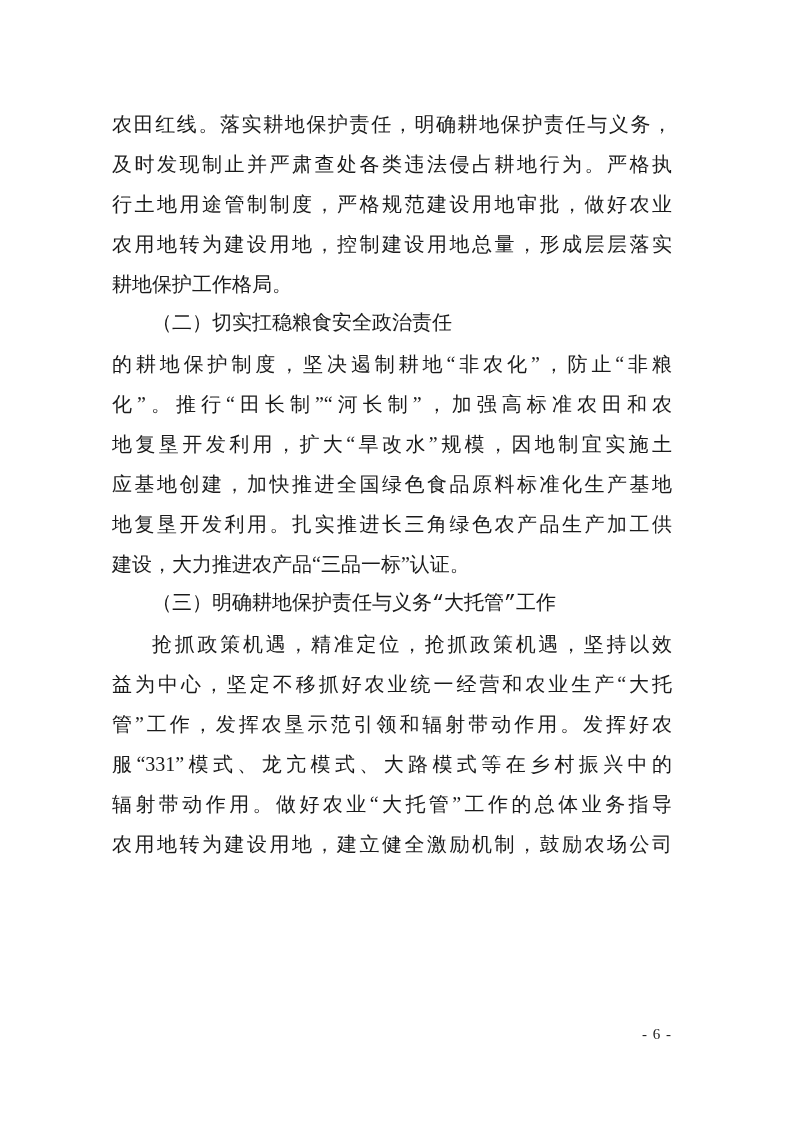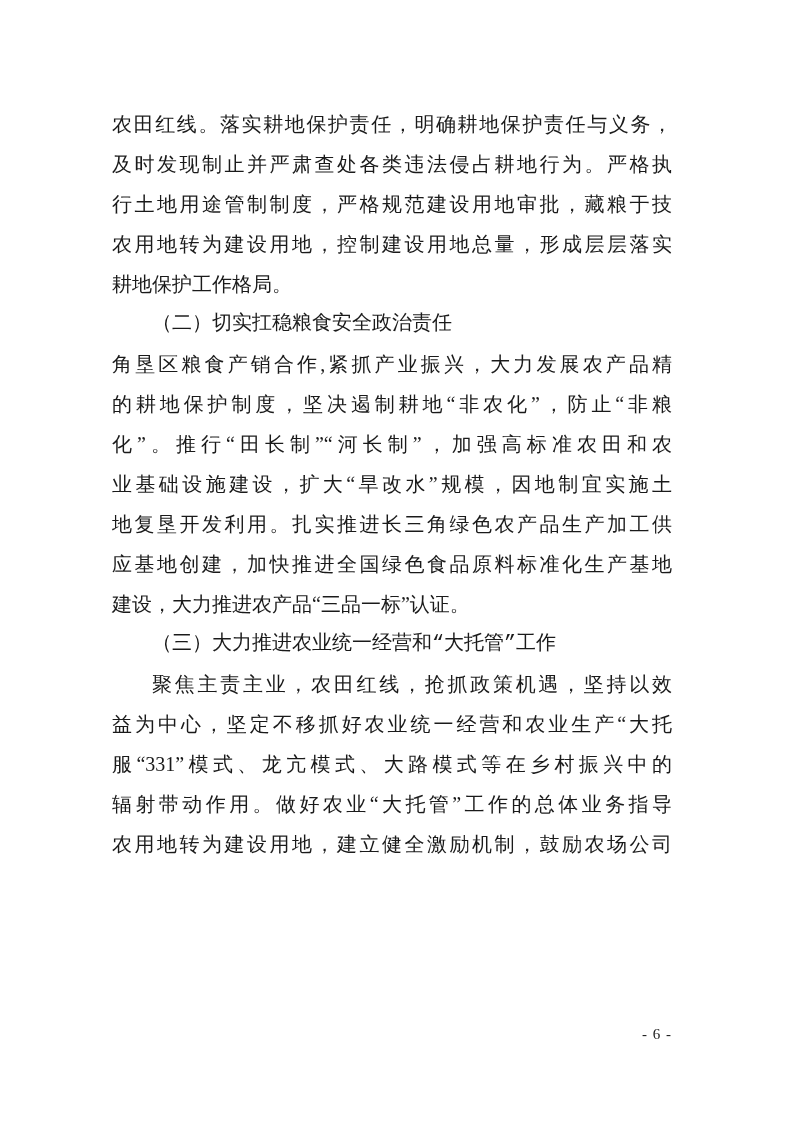--- a/index.html
+++ b/index.html
@@ -52,32 +52,32 @@
     letter-spacing: 1px;
     color: #1a1a1a;
   }
 </style>
 </head>
 <body>
 
 <div class="doc-body">
     <div class="line fill">农田红线。落实耕地保护责任，明确耕地保护责任与义务，</div>
     <div class="line fill">及时发现制止并严肃查处各类违法侵占耕地行为。严格执</div>
-    <div class="line fill">行土地用途管制制度，严格规范建设用地审批，藏粮于技</div>
+    <div class="line fill">行土地用途管制制度，严格规范建设用地审批，做好农业</div>
     <div class="line fill">农用地转为建设用地，控制建设用地总量，形成层层落实</div>
     <div class="line">耕地保护工作格局。</div>
     <div class="line indent heading">（二）切实扛稳粮食安全政治责任</div>
-    <div class="line fill">角垦区粮食产销合作,紧抓产业振兴，大力发展农产品精</div>
     <div class="line fill">的耕地保护制度，坚决遏制耕地“非农化”，防止“非粮</div>
     <div class="line fill">化”。推行“田长制”“河长制”，加强高标准农田和农</div>
-    <div class="line fill">业基础设施建设，扩大“旱改水”规模，因地制宜实施土</div>
+    <div class="line fill">地复垦开发利用，扩大“旱改水”规模，因地制宜实施土</div>
+    <div class="line fill">应基地创建，加快推进全国绿色食品原料标准化生产基地</div>
     <div class="line fill">地复垦开发利用。扎实推进长三角绿色农产品生产加工供</div>
-    <div class="line fill">应基地创建，加快推进全国绿色食品原料标准化生产基地</div>
     <div class="line">建设，大力推进农产品“三品一标”认证。</div>
-    <div class="line indent heading">（三）大力推进农业统一经营和“大托管”工作</div>
-    <div class="line fill indent">聚焦主责主业，农田红线，抢抓政策机遇，坚持以效</div>
+    <div class="line indent heading">（三）明确耕地保护责任与义务“大托管”工作</div>
+    <div class="line fill indent">抢抓政策机遇，精准定位，抢抓政策机遇，坚持以效</div>
     <div class="line fill">益为中心，坚定不移抓好农业统一经营和农业生产“大托</div>
+    <div class="line fill">管”工作，发挥农垦示范引领和辐射带动作用。发挥好农</div>
     <div class="line fill">服“331”模式、龙亢模式、大路模式等在乡村振兴中的</div>
     <div class="line fill">辐射带动作用。做好农业“大托管”工作的总体业务指导</div>
     <div class="line fill">农用地转为建设用地，建立健全激励机制，鼓励农场公司</div>
   </div>
 
 <div class="page-number">- 6 -</div>
 
 </body></html>

